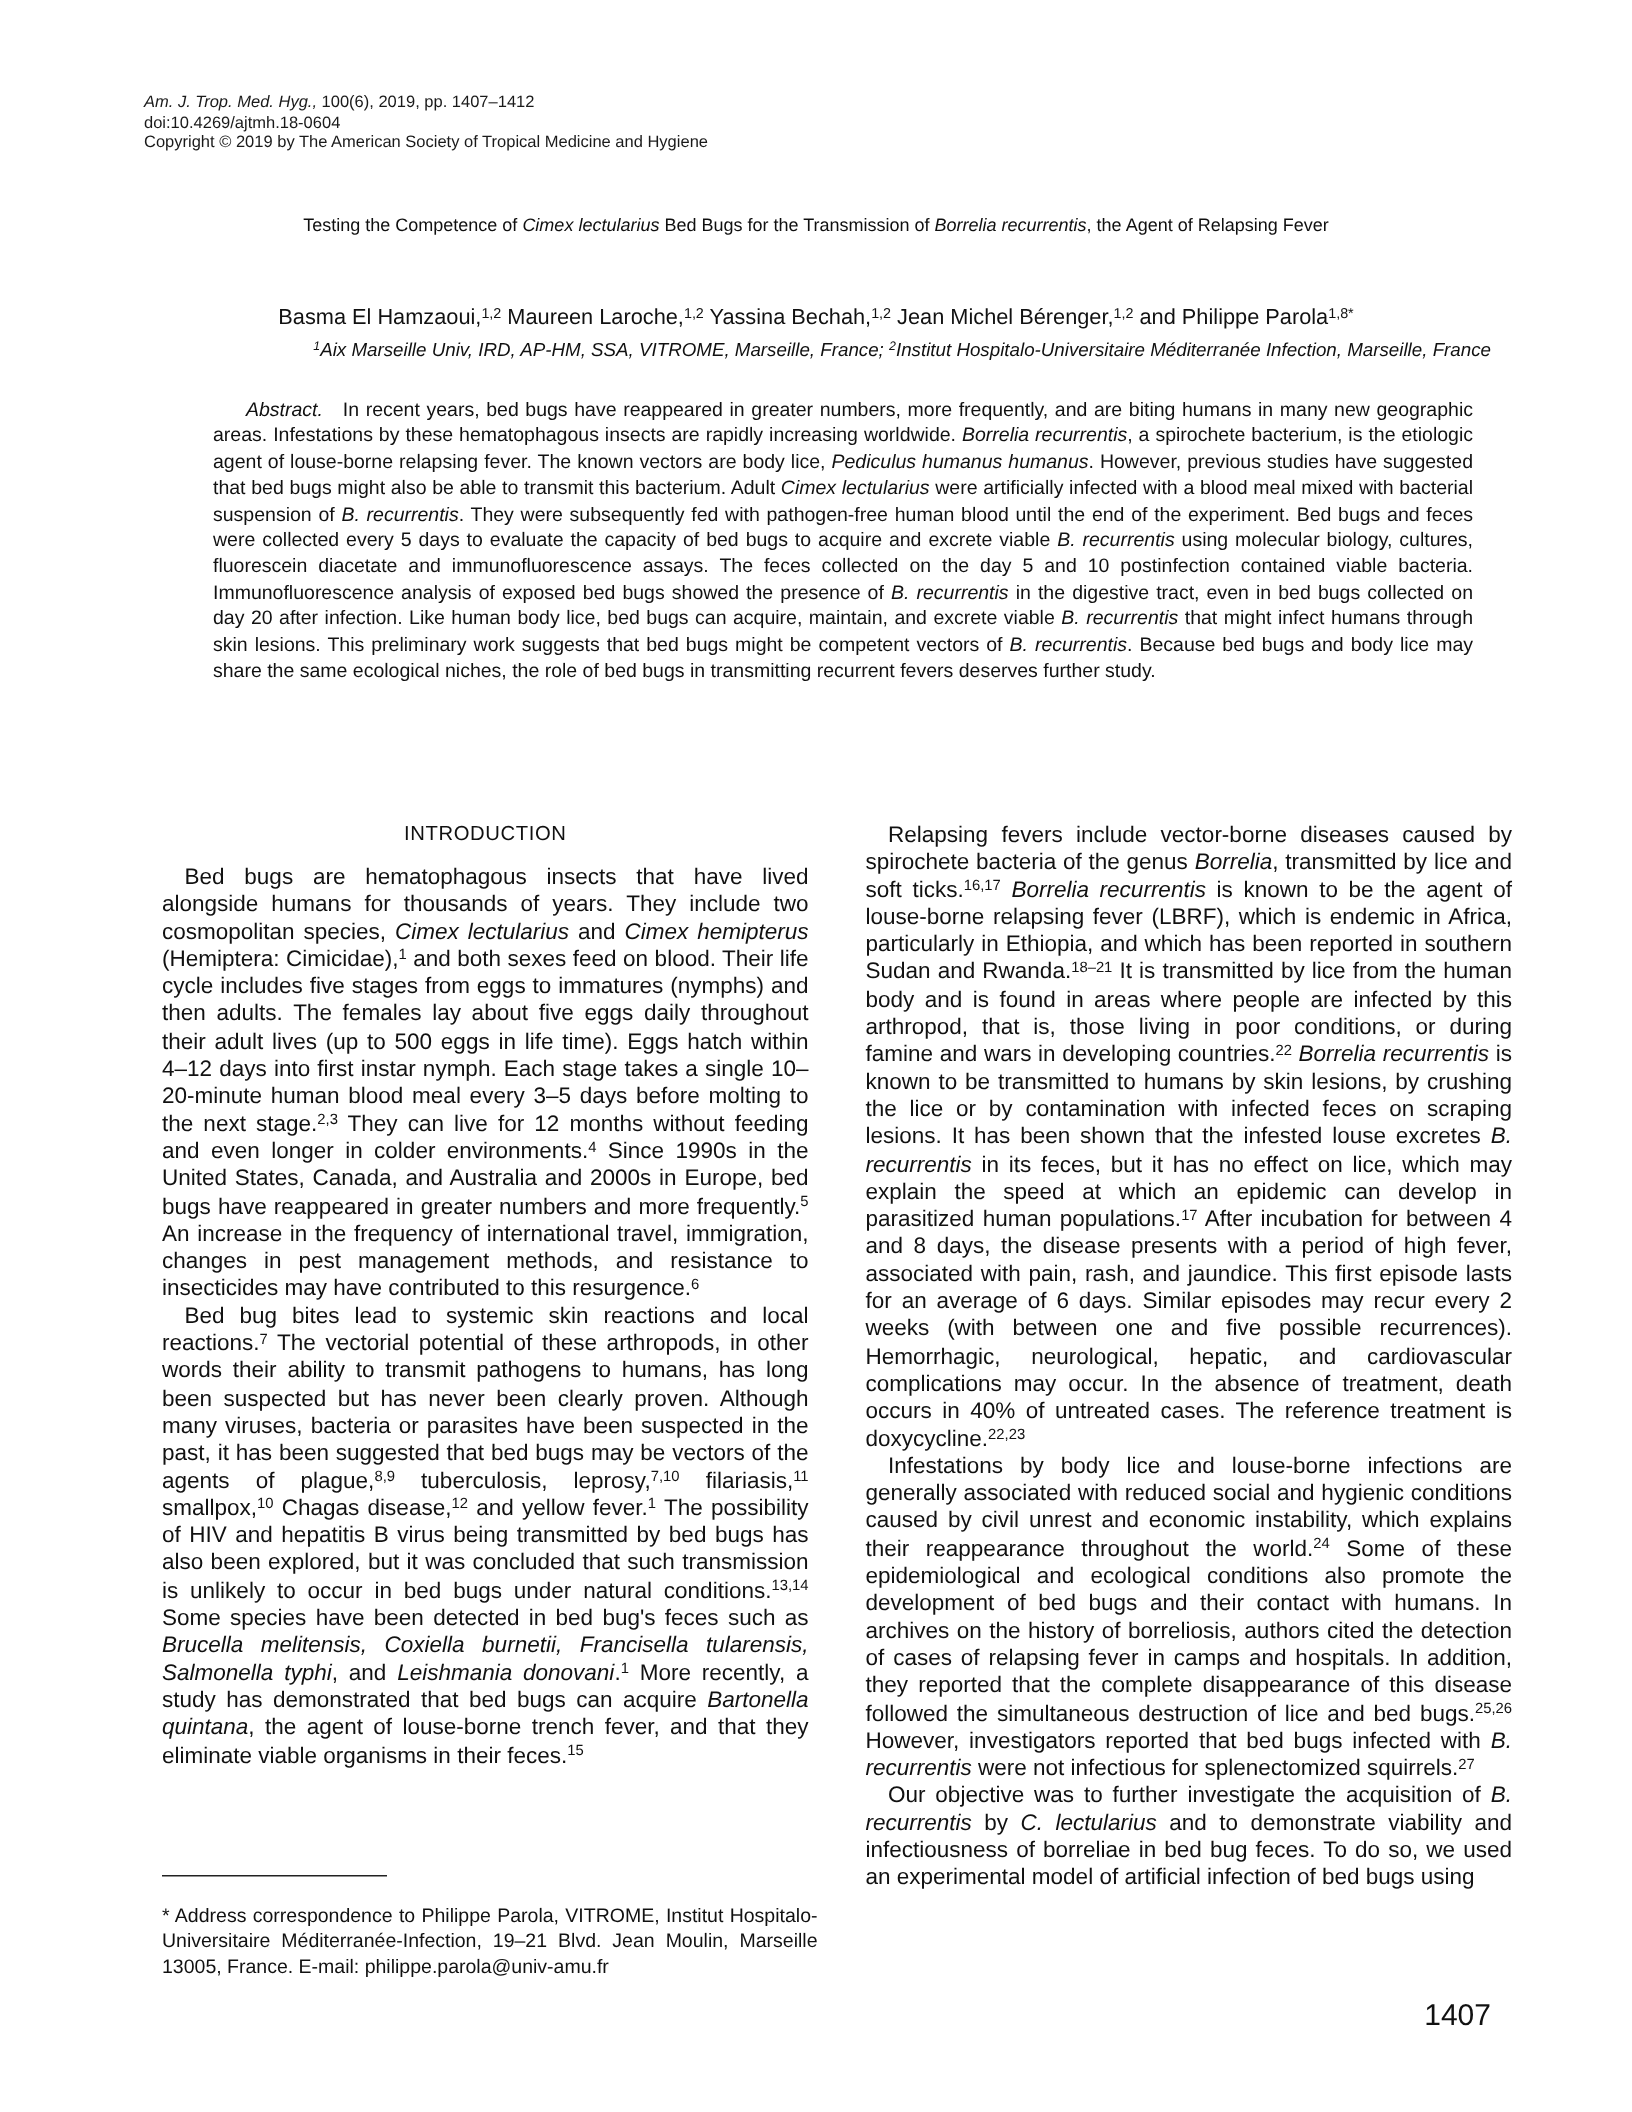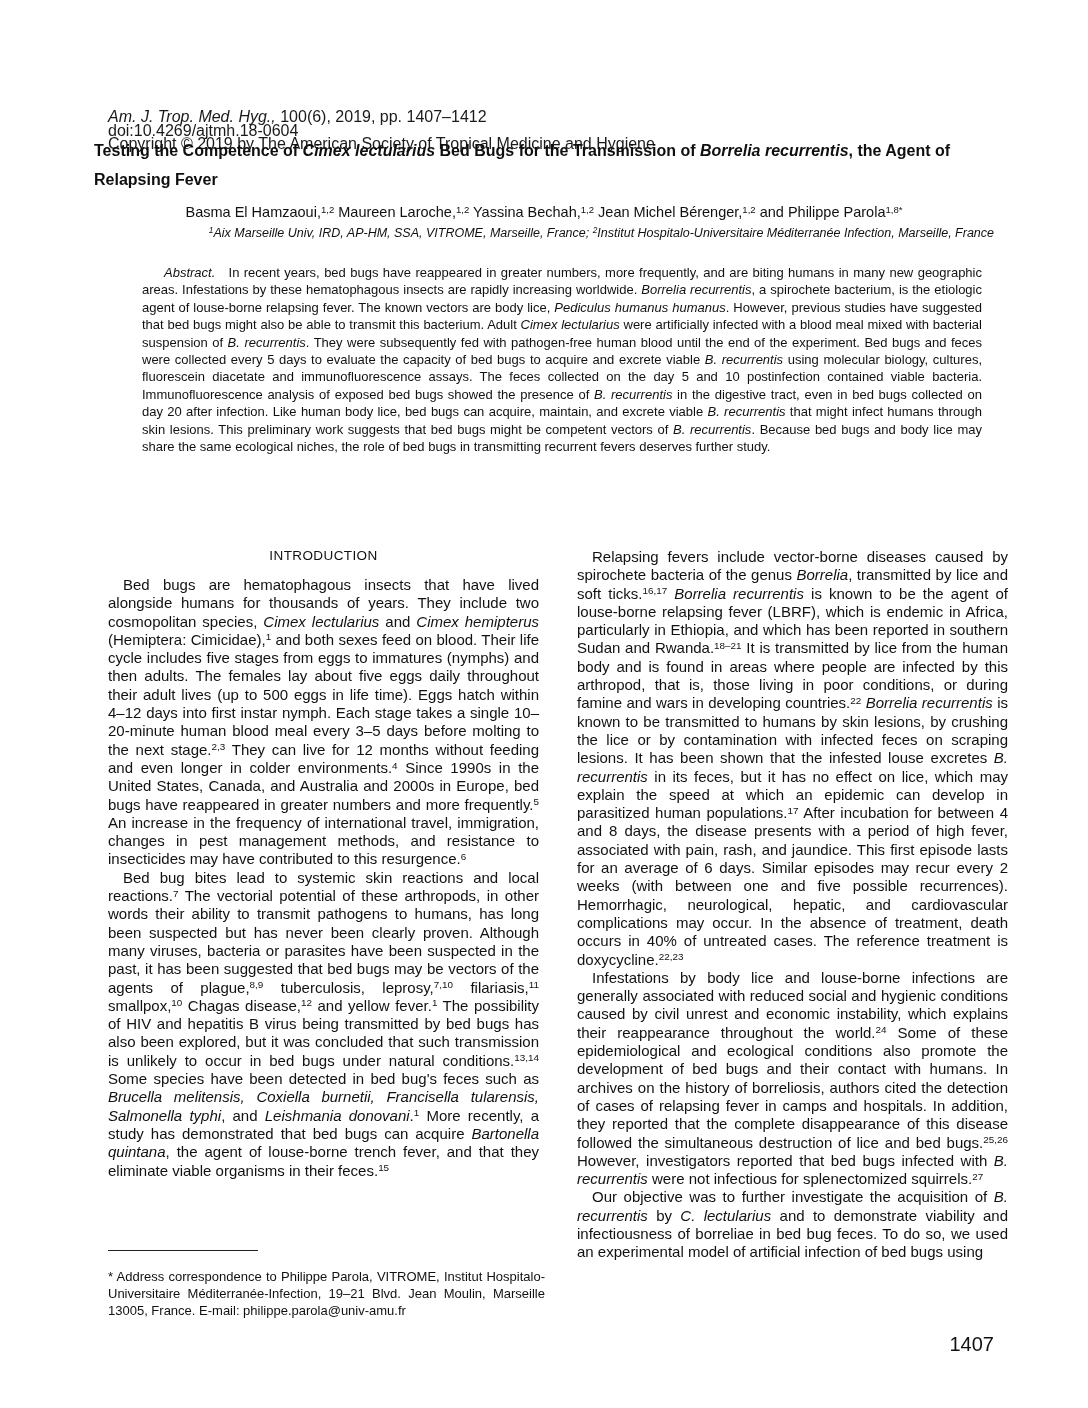--- a/index.html
+++ b/index.html
@@ -7,36 +7,35 @@
     position: relative;
     width: 1088px;
     height: 1408px;
     background: #ffffff;
     color: #111111;
     font-family: "Liberation Sans", "DejaVu Sans", sans-serif;
     overflow: hidden;
   }
   .masthead {
     position: absolute;
-    left: 108px;
+    left: 96px;
     top: 62px;
-    font-size: 16px;
+    font-size: 11px;
     line-height: 13.5px;
     color: #1a1a1a;
-    margin-top: 48px;
   }
   .title {
     position: absolute;
     left: 94px;
     top: 136px;
     width: 900px;
     margin: 0;
-    text-align: left;
-    font-size: 16px;
-    font-weight: 700;
+    text-align: center;
+    font-size: 12px;
+    font-weight: 400;
     line-height: 29px;
     color: #0f0f0f;
   }
   .authors {
     position: absolute;
     left: 94px;
     top: 203px;
     width: 900px;
     text-align: center;
     font-size: 14.5px;

